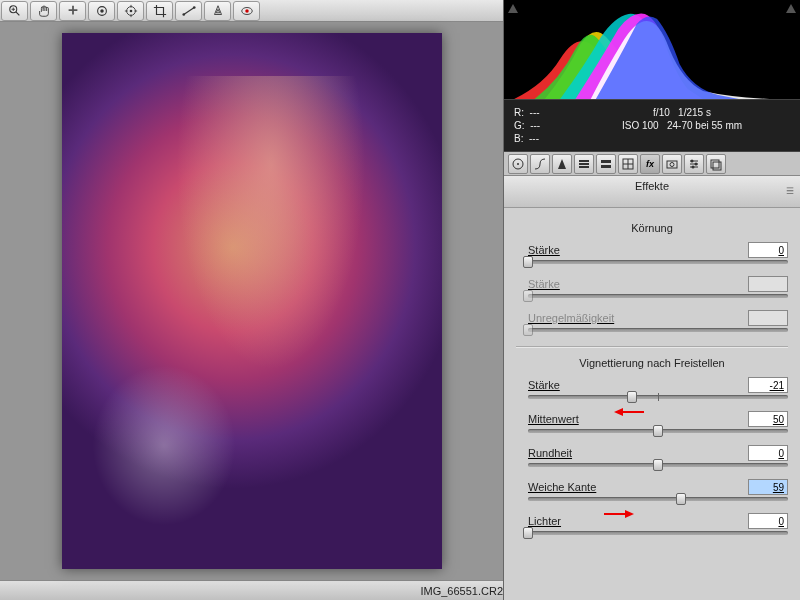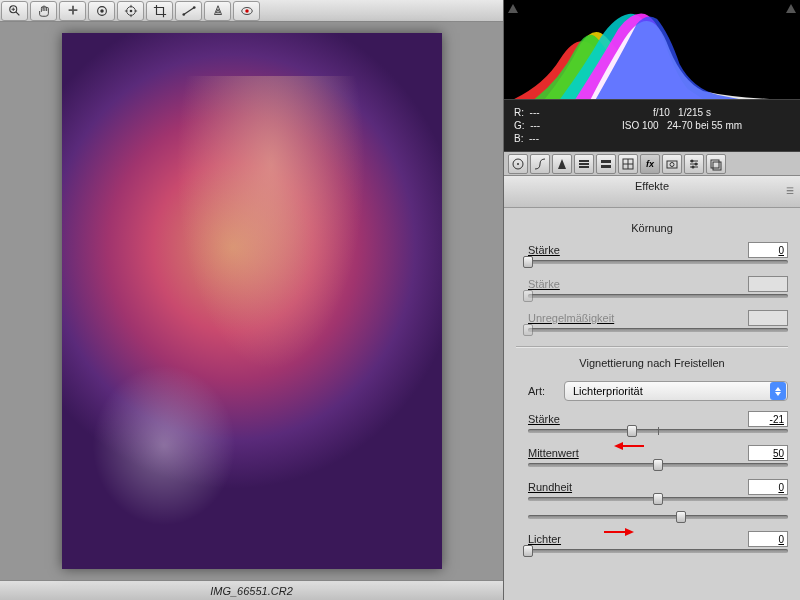--- a/index.html
+++ b/index.html
@@ -5,21 +5,21 @@
 * { margin: 0; padding: 0; box-sizing: border-box; font-family: Helvetica, Arial, sans-serif; }
 body { background: #969696; width: 800px; height: 600px; display: flex; overflow: hidden; }
 .left-panel { width: 503px; display: flex; flex-direction: column; }
 .toolbar { height: 22px; background: linear-gradient(#e8e8e8, #c8c8c8); display: flex; border-bottom: 1px solid #888; }
 .tool-btn { width: 27px; height: 20px; background: linear-gradient(#f5f5f5,#d8d8d8); border: 1px solid #999; border-radius: 3px; margin: 1px; display: flex; align-items: center; justify-content: center; font-size: 11px; cursor: pointer; }
 .tool-btn svg { width: 14px; height: 14px; }
 .canvas-area { flex: 1; background: #969696; display: flex; align-items: center; justify-content: center; position: relative; }
 .photo { width: 380px; height: 536px; background: radial-gradient(ellipse 60% 45% at 45% 40%, #d68b6a, #c94a6e 35%, #a0346e 55%, #5a2a7a 80%, #3a1858); box-shadow: 0 0 12px rgba(0,0,0,0.5); position: relative; overflow: hidden; }
 .photo::before { content:''; position:absolute; top:8%; left:30%; width:50%; height:55%; background: radial-gradient(ellipse at 50% 30%, rgba(230,180,150,0.6), transparent 70%); }
 .photo::after { content:''; position:absolute; bottom:8%; left:8%; width:38%; height:30%; background: radial-gradient(ellipse, rgba(255,255,255,0.35), transparent 70%); border-radius:50%; }
-.filename-bar { height: 20px; background: linear-gradient(#e0e0e0,#c0c0c0); text-align: center; font-size: 11px; line-height: 20px; border-top: 1px solid #888; color:#222;font-style:italic; }
+.filename-bar { height: 20px; background: linear-gradient(#e0e0e0,#c0c0c0); text-align: right; font-size: 11px; line-height: 20px; border-top: 1px solid #888; color:#222; }
 .right-panel { flex: 1; background: #d0d0d0; display: flex; flex-direction: column; border-left: 1px solid #666; }
 .histogram { height: 100px; background: #000; position: relative; overflow: hidden; border-bottom: 1px solid #444; }
 .hist-warn { position: absolute; top: 3px; width: 10px; height: 10px; }
 .hist-warn.left { left: 4px; border-bottom: 9px solid #555; border-left: 5px solid transparent; border-right: 5px solid transparent; }
 .hist-warn.right { right: 4px; border-bottom: 9px solid #555; border-left: 5px solid transparent; border-right: 5px solid transparent; }
 .hist-svg { position:absolute; bottom:0; left:0; width:100%; height:90px; }
 .exif-bar { background: #202020; color: #eee; font-size: 10px; padding: 6px 10px; display: flex; border-bottom: 1px solid #444; }
 .rgb-col { width: 60px; }
 .rgb-col div { line-height: 13px; }
 .shot-col { flex: 1; text-align: center; }
@@ -237,27 +237,20 @@
         <input class="control-input disabled" value="" style="">
       </div>
       <div class="slider-track">
           <div class="slider-thumb disabled" style="left:0%"></div>
         </div>
     </div>
 
     <div class="divider"></div>
     <div class="subsection-header">Vignettierung nach Freistellen</div>
 
-    <div class="select-row">
-      <span class="select-label">Art:</span>
-      <div class="select-box">
-        <span>Lichterpriorität</span>
-        <div class="select-arrows"></div>
-      </div>
-    </div>
 
     <div class="control-row">
       <div class="control-head">
         <span class="control-label">Stärke</span>
         <input class="control-input" value="-21" style="">
       </div>
       <div class="slider-track center">
           <div class="slider-thumb" style="left:40%"></div>
         </div>
       <div class="red-arrow" style="left:110px; bottom:-1px;"><svg viewBox="0 0 30 8">
@@ -277,20 +270,24 @@
     <div class="control-row">
       <div class="control-head">
         <span class="control-label">Rundheit</span>
         <input class="control-input" value="0" style="">
       </div>
       <div class="slider-track center">
           <div class="slider-thumb" style="left:50%"></div>
         </div>
     </div>
     <div class="control-row">
+      <div class="control-head">
+        <span class="control-label">Weiche Kante</span>
+        <input class="control-input selected" value="59" style="">
+      </div>
       <div class="slider-track">
           <div class="slider-thumb" style="left:59%"></div>
         </div>
       <div class="red-arrow" style="left:100px; bottom:-1px; transform:scaleX(-1);"><svg viewBox="0 0 30 8">
             <line x1="30" y1="4" x2="8" y2="4" stroke="#e00" stroke-width="2"></line>
             <polygon points="0,4 9,0 9,8" fill="#e00"></polygon>
           </svg></div>
     </div>
     <div class="control-row">
       <div class="control-head">

